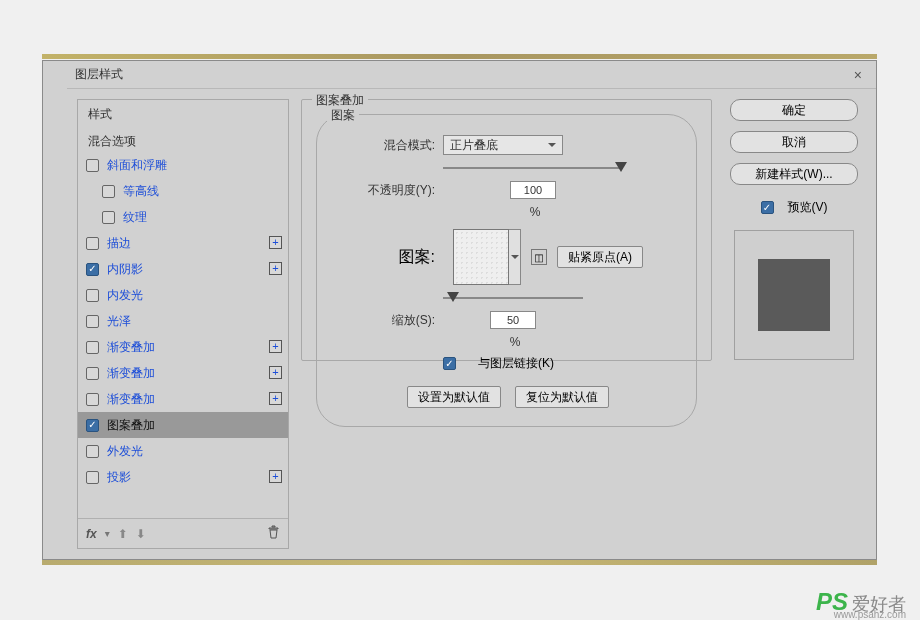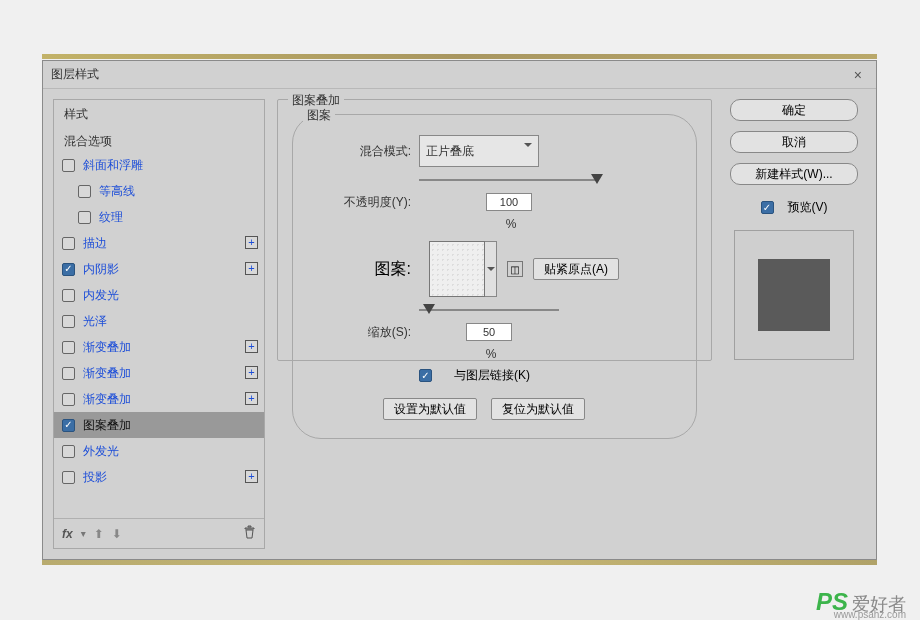--- a/index.html
+++ b/index.html
@@ -1,19 +1,19 @@
 <!DOCTYPE html>
 <html><head>
   <meta charset="utf-8">
   <style>
     * { box-sizing: border-box; margin: 0; padding: 0; font-family: "Microsoft YaHei", SimSun, sans-serif; }
     body { width: 920px; height: 620px; background: #f0f0f0; position: relative; overflow: hidden; }
     .dialog {
       position: absolute; left: 42px; top: 60px; width: 835px; height: 500px;
-      background: #d1d1d1; border: 1px solid #8a8a8a;
+      background: #d1d1d1; border: 1px solid #8a8a8a; padding-left: 24px;
     }
     .titlebar {
       height: 28px; background: #d1d1d1; display: flex; align-items: center;
       padding: 0 8px; border-bottom: 1px solid #b8b8b8; font-size: 12px; color: #333;
       justify-content: space-between;
     }
     .close-x { font-size: 14px; color: #555; cursor: pointer; padding: 2px 6px; }
     .body { display: flex; padding: 10px 12px 10px 10px; height: calc(100% - 28px); gap: 12px; }
     .left-panel { width: 212px; border: 1px solid #a8a8a8; background: #d1d1d1; display: flex; flex-direction: column; }
     .lp-head { padding: 6px 10px 2px; font-size: 12px; color: #333; }
@@ -49,21 +49,21 @@
     }
     .fieldset > .legend {
       position: absolute; top: -8px; left: 10px; background: #d1d1d1; padding: 0 4px;
       font-size: 12px; color: #333;
     }
     .outer-fs { height: 262px; }
     .inner-fs { margin-top: 6px; padding: 14px 18px 18px; border-radius: 29px; }
     .row { display: flex; align-items: center; margin: 6px 0; font-size: 12px; color: #333; }
     .row-label { width: 100px; text-align: right; margin-right: 8px; }
     .select {
-      width: 120px; height: 32px; border: 1px solid #888; background: #e6e6e6;
+      width: 120px; height: 20px; border: 1px solid #888; background: #e6e6e6;
       display: flex; align-items: center; padding: 0 6px; font-size: 12px; position: relative;
     }
     .select::after { content: ""; position: absolute; right: 6px; top: 7px; border: 4px solid transparent; border-top-color: #555; }
     .slider-wrap { display: flex; align-items: center; gap: 6px; flex-direction: column; }
     .slider { width: 180px; height: 14px; position: relative; }
     .slider-track { position: absolute; top: 6px; left: 0; right: 0; height: 2px; background: #888; }
     .slider-thumb { position: absolute; top: 1px; width: 0; height: 0; border: 6px solid transparent; border-top: 10px solid #444; }
     .num-input {
       width: 46px; height: 18px; border: 1px solid #888; background: #fff; font-size: 11px;
       text-align: center; line-height: 16px;

